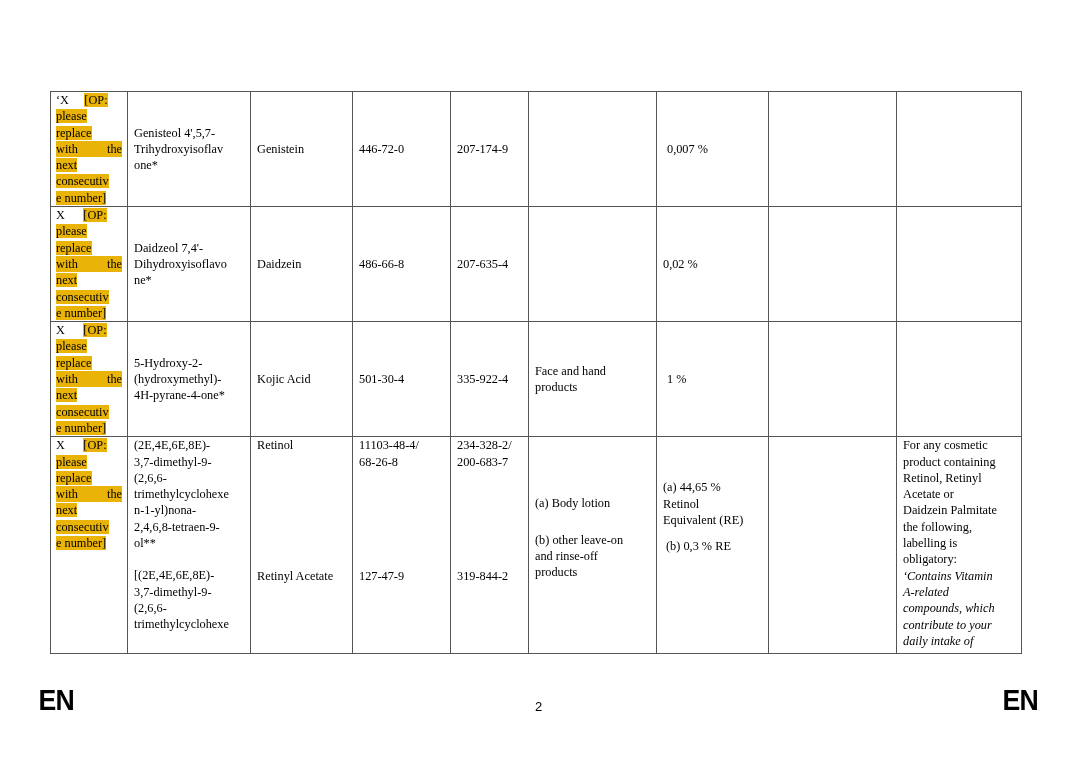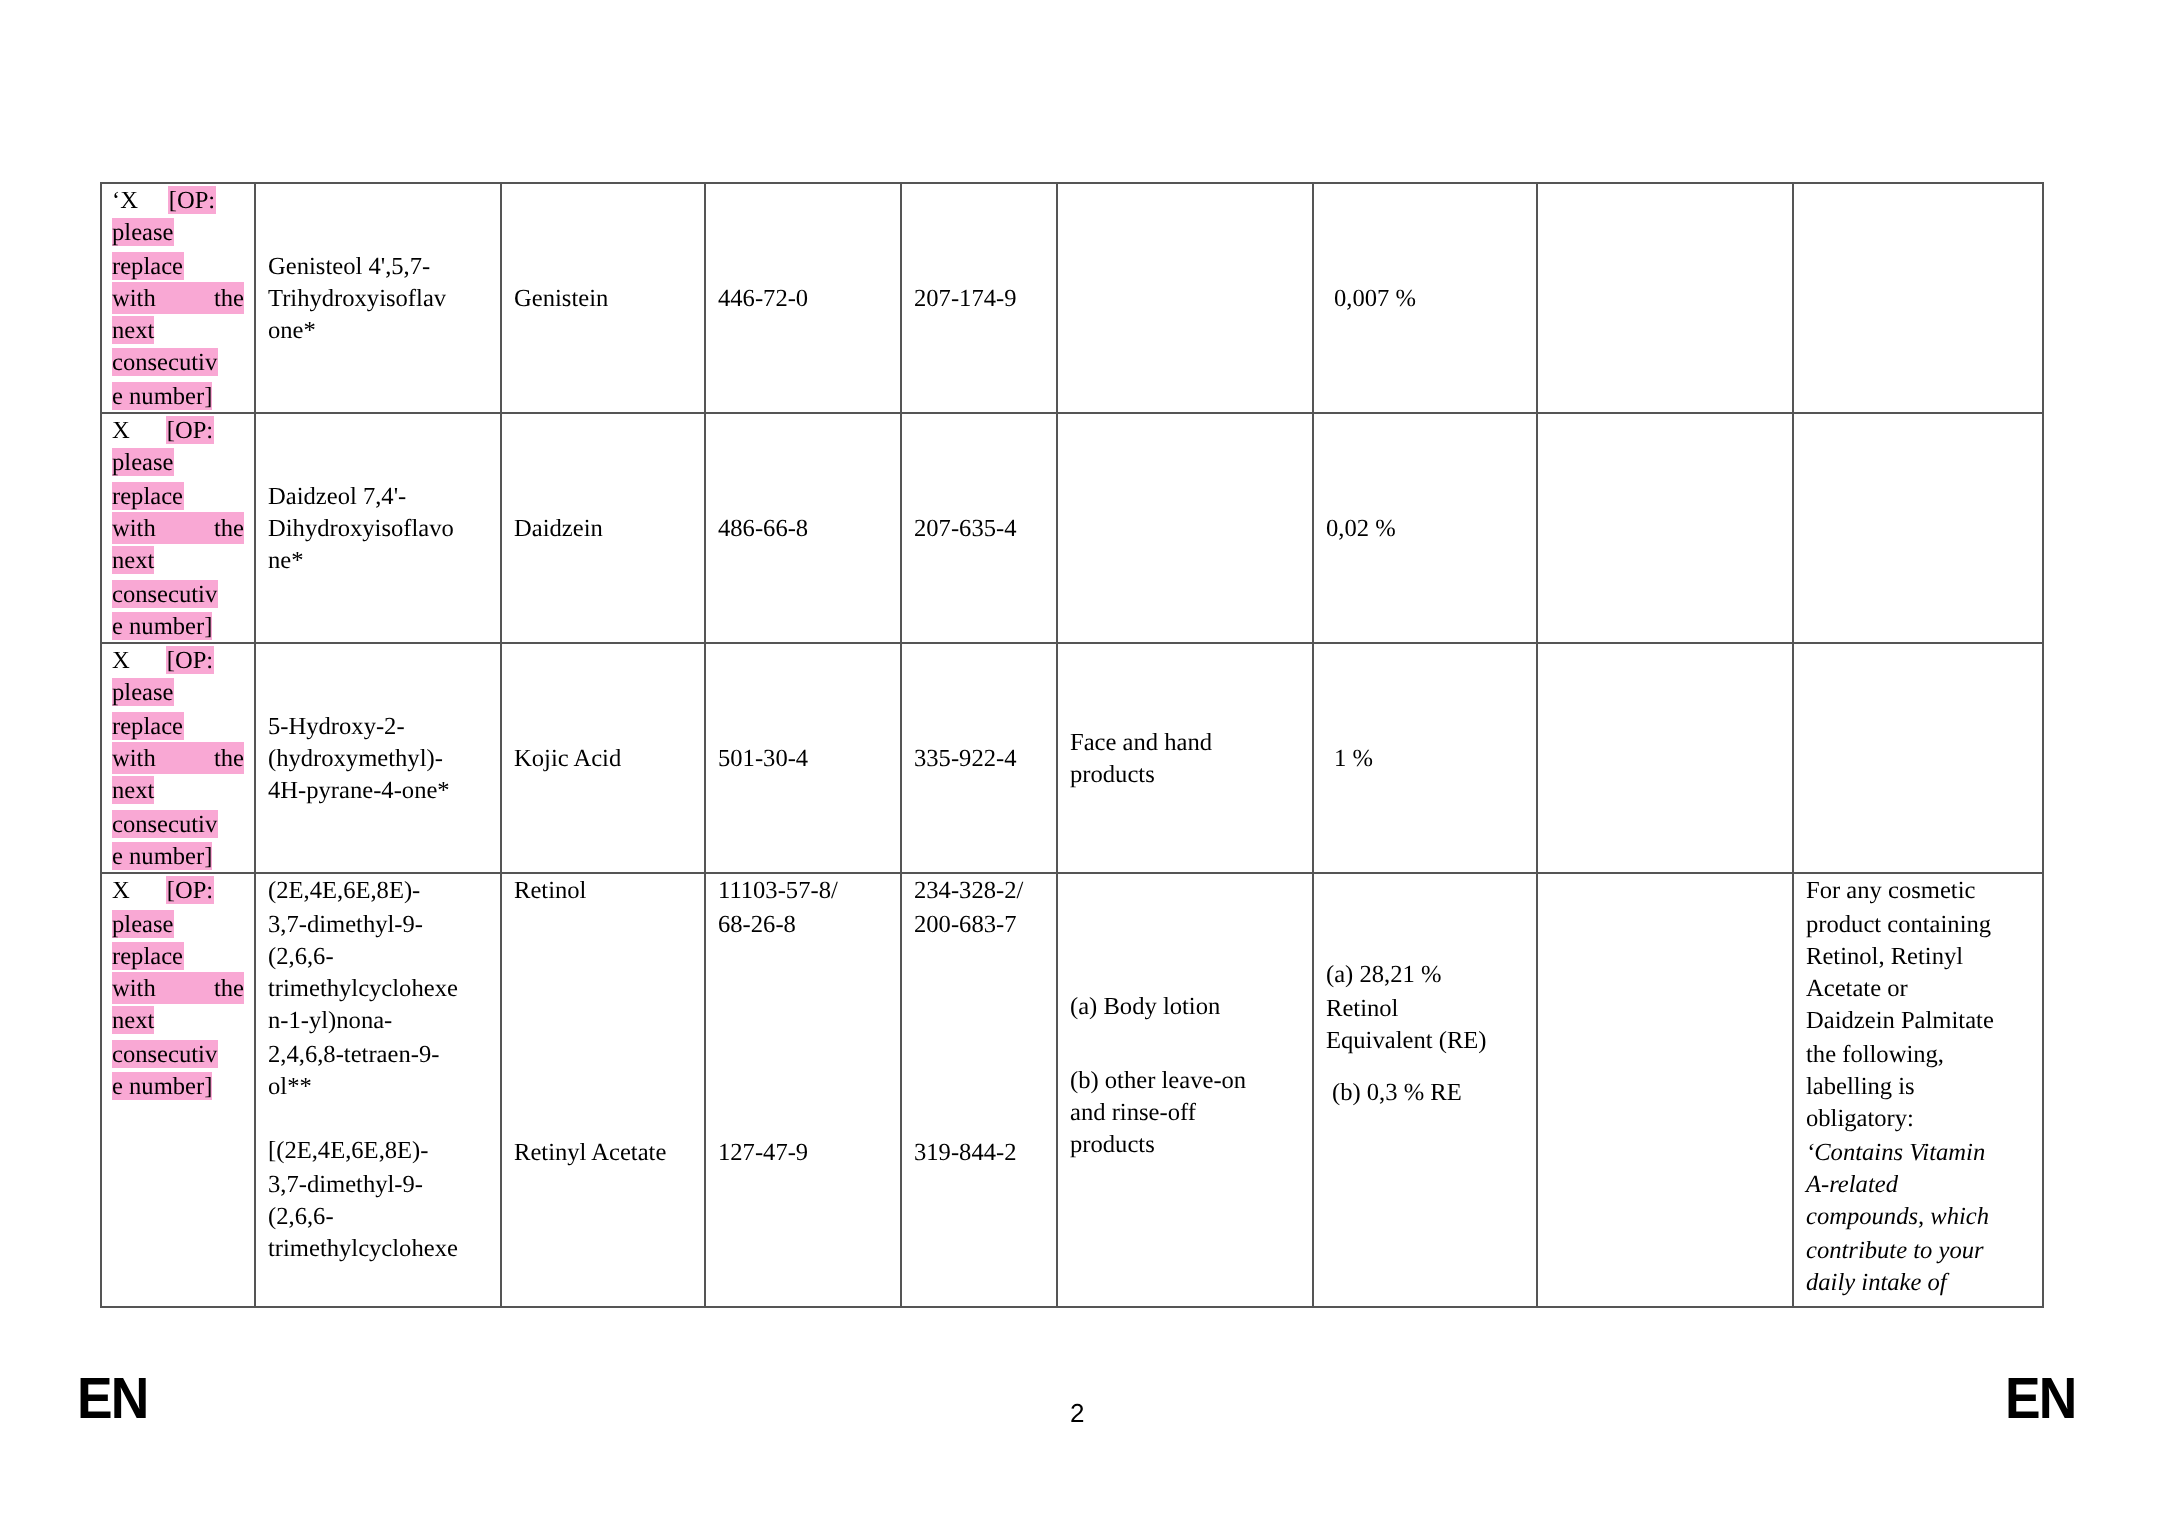--- a/index.html
+++ b/index.html
@@ -1,21 +1,21 @@
 <!DOCTYPE html>
 <html><head>
 <meta charset="utf-8">
 <style>
   html, body { margin:0; padding:0; background:#ffffff; }
   body { width:1080px; height:764px; position:relative; overflow:hidden;
          font-family:"Liberation Serif", serif; color:#000; }
   table.annex { position:absolute; left:50px; top:91px; border-collapse:collapse;
                 table-layout:fixed; width:971px; font-size:12.3px; line-height:16.3px; }
   table.annex td { border:1px solid #555; vertical-align:top; padding:0 4px 0 6px; }
-  .hl { background:#f9a8d4; }
+  .hl { background:#eab308; }
   .ref { text-align:justify; padding-left:5px !important; padding-right:5px !important; }
   .mid { vertical-align:middle !important; }
   .row-a td { height:113px; }
   .row-d td { height:216px; }
   .gap-sm { height:16px; }
   .italic { font-style:italic; }
   .en-left, .en-right { position:absolute; top:684px; font-family:"Liberation Sans", sans-serif;
      font-weight:bold; font-size:29px; letter-spacing:-1px; transform:scaleX(0.92); }
   .en-left { left:37px; }
   .en-right { left:1001px; }
@@ -137,42 +137,42 @@
       <span>3,7-dimethyl-9-</span><br>
       <span>(2,6,6-</span><br>
       <span>trimethylcyclohexe</span>
     </td>
     <td>
       <span>Retinol</span>
       <div style="height:114px"></div>
       <span>Retinyl Acetate</span>
     </td>
     <td>
-      <span>11103-57-8/</span><br>
+      <span>11103-48-4/</span><br>
       <span>68-26-8</span>
       <div style="height:98px"></div>
       <span>127-47-9</span>
     </td>
     <td>
       <span>234-328-2/</span><br>
       <span>200-683-7</span>
       <div style="height:98px"></div>
       <span>319-844-2</span>
     </td>
     <td>
       <div style="height:58px"></div>
       <span>(a) Body lotion</span>
       <div style="height:20px"></div>
       <span>(b) other leave-on</span><br>
       <span>and rinse-off</span><br>
       <span>products</span>
     </td>
     <td>
       <div style="height:42px"></div>
-      <span>(a) 28,21 %</span><br>
+      <span>(a) 44,65 %</span><br>
       <span>Retinol</span><br>
       <span>Equivalent (RE)</span>
       <div style="height:10px"></div>
       <span style="padding-left:3px">(b) 0,3 % RE</span>
     </td>
     <td></td>
     <td>
       <span>For any cosmetic</span><br>
       <span>product containing</span><br>
       <span>Retinol, Retinyl</span><br>

